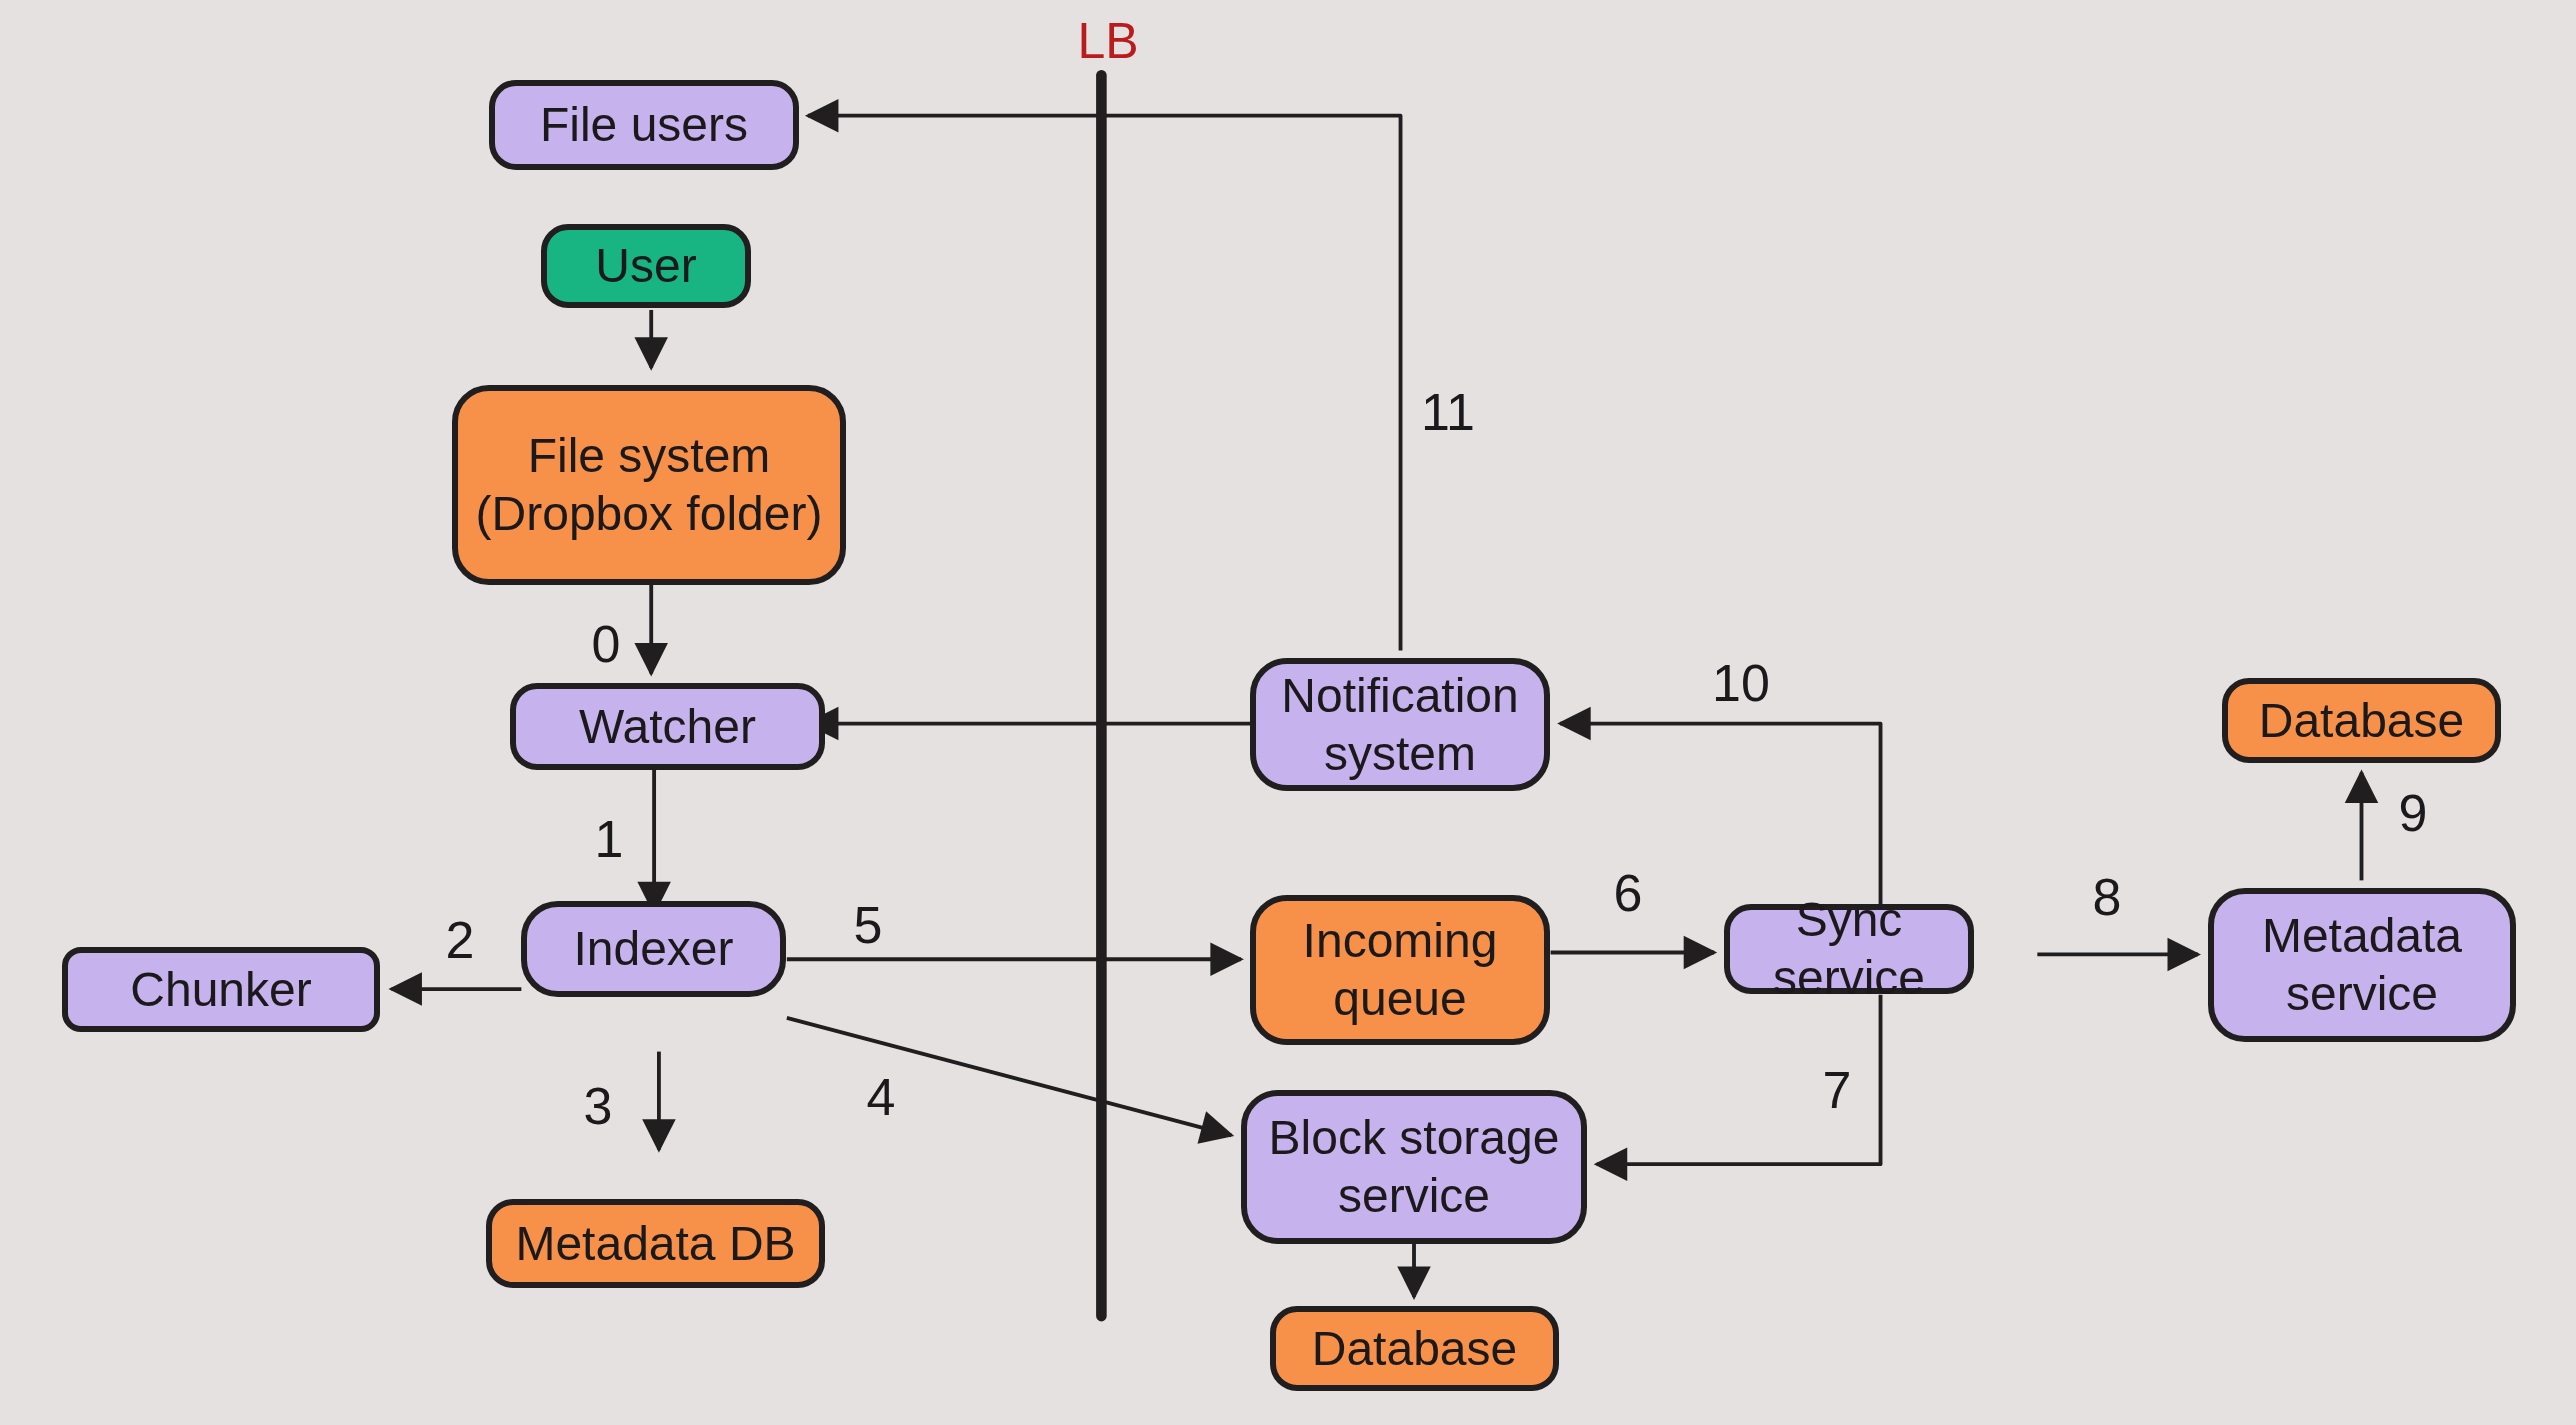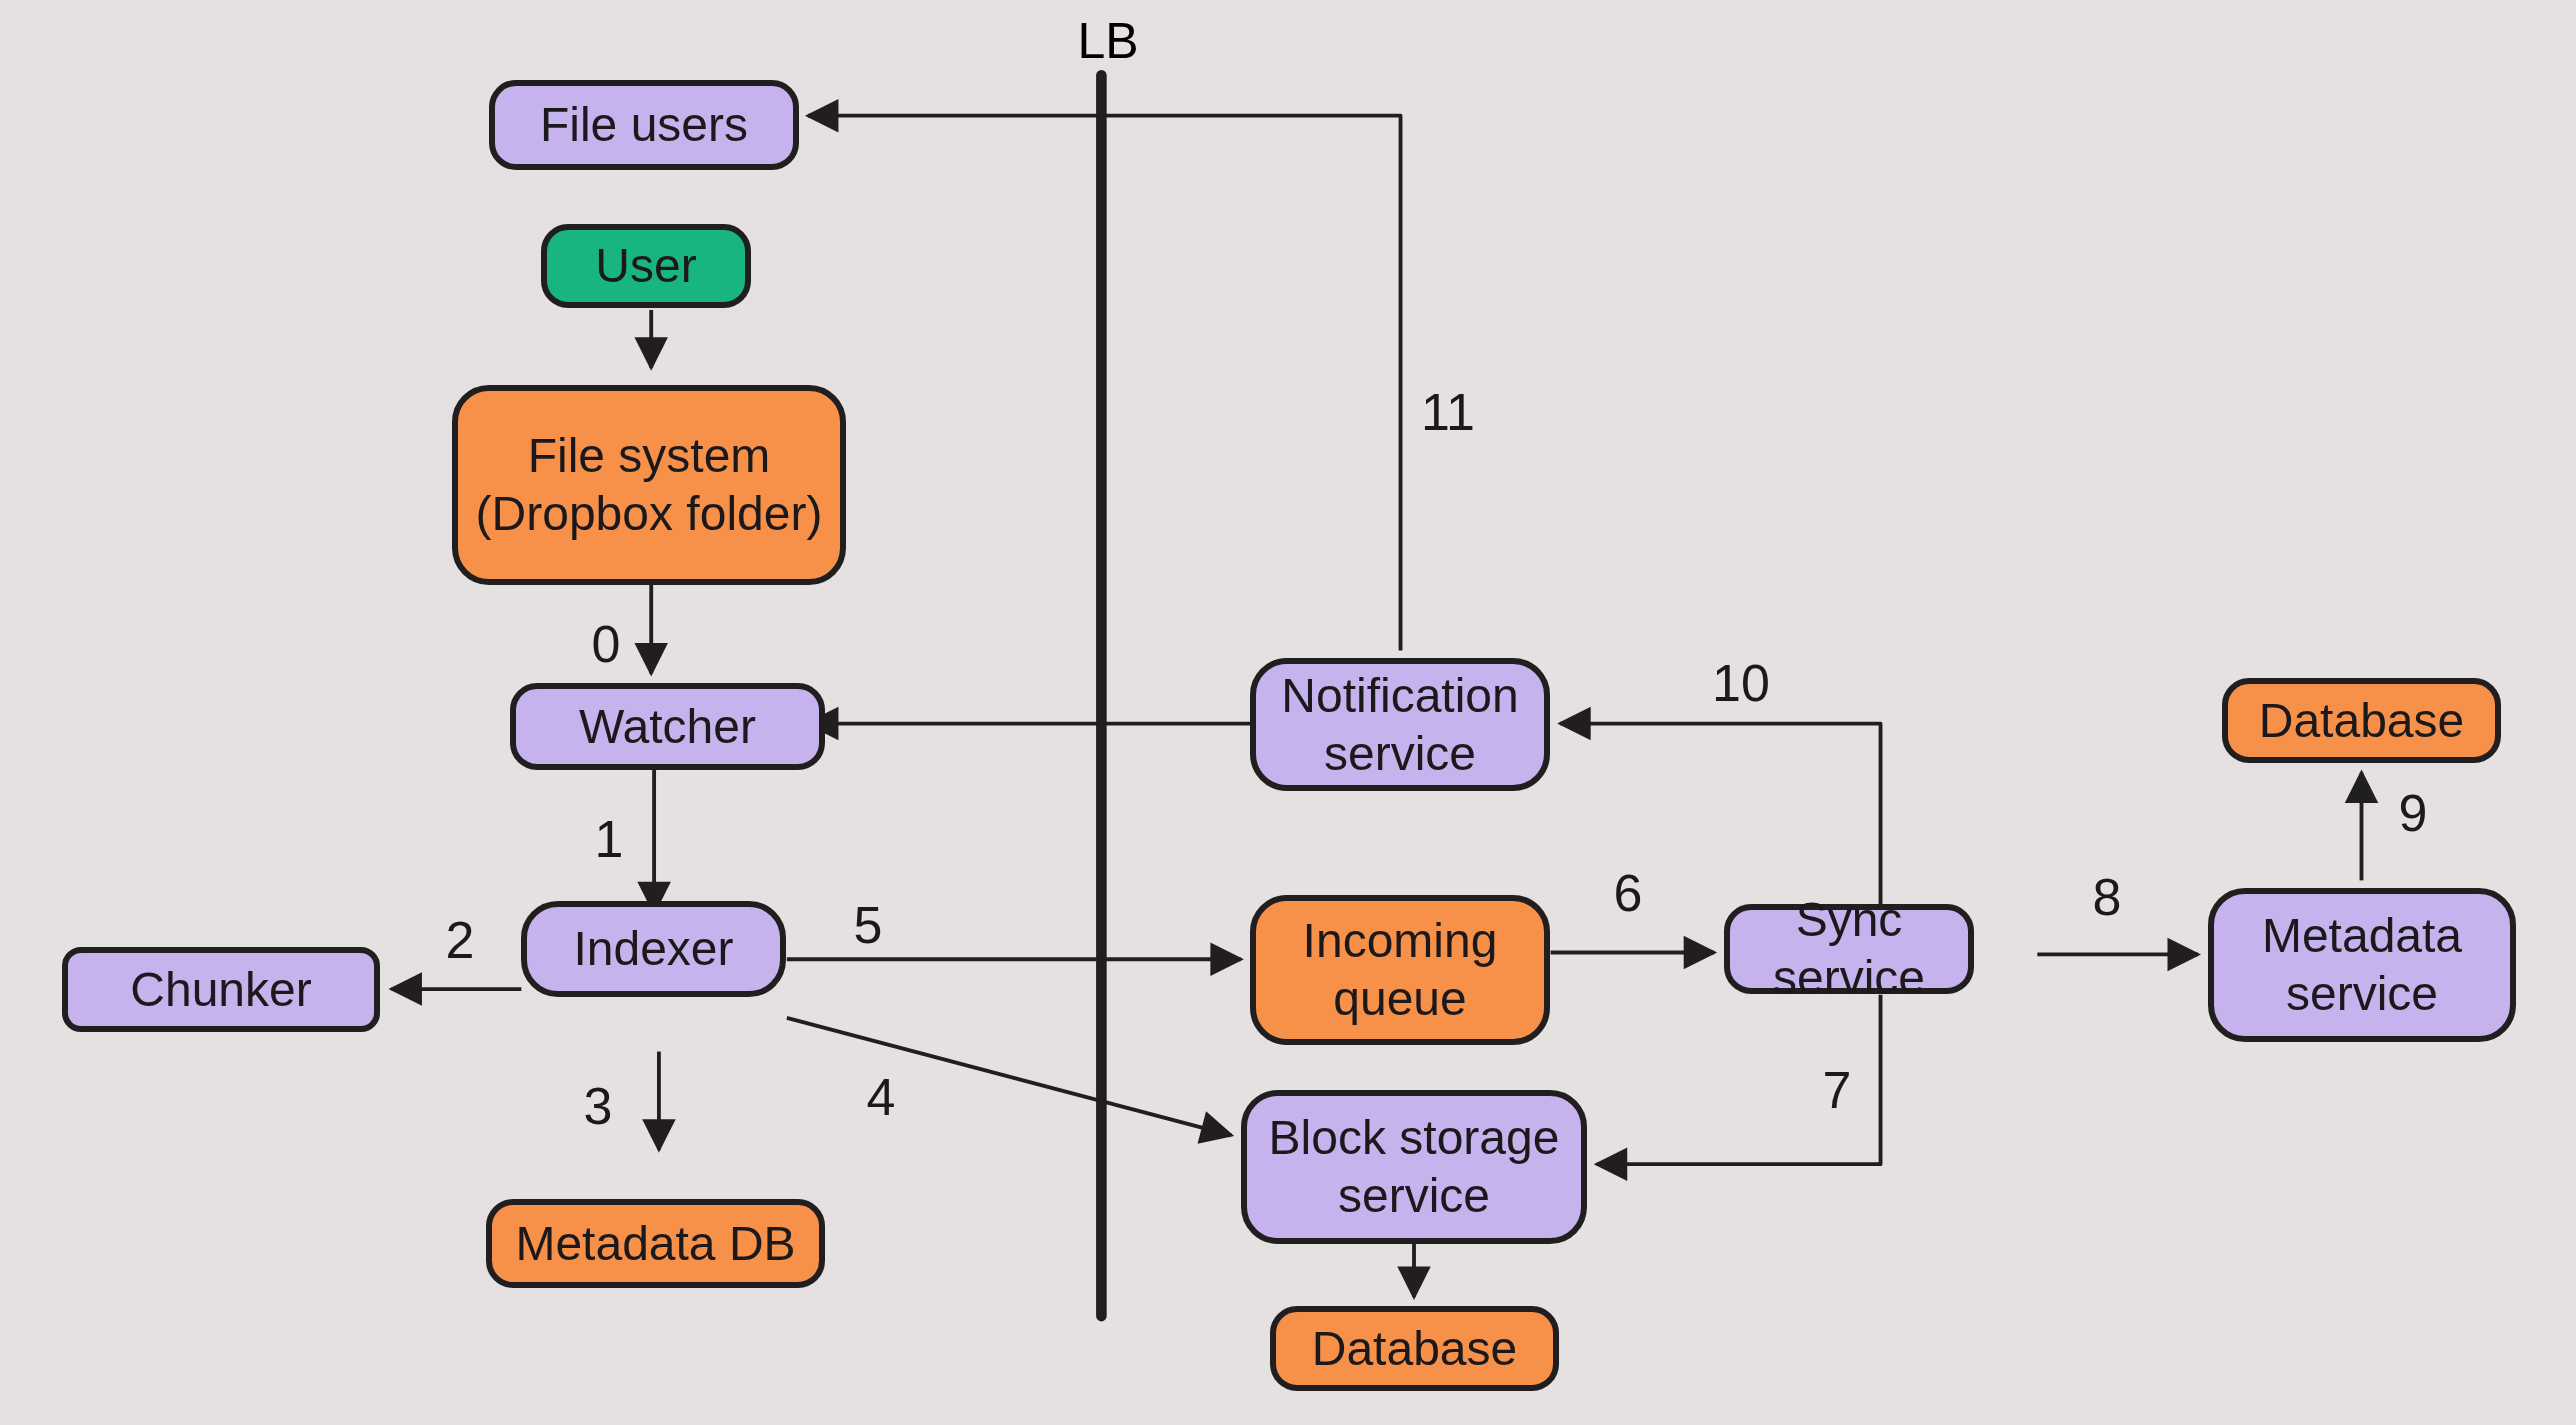--- a/index.html
+++ b/index.html
@@ -75,21 +75,21 @@
   #elbl-8  { left: 2107px; top: 897px;  }
   #elbl-9  { left: 2413px; top: 813px;  }
   #elbl-10 { left: 1741px; top: 683px;  }
   #elbl-11 { left: 1448px; top: 412px;  }
 
   .divider-label {
     position: absolute;
     left: 1108px; top: 11.5px;
     transform: translateX(-50%);
     font-size: 50px;
-    color: #000000;
+    color: #b91c1c;
   }
 </style>
 </head>
 <body>
 
 <div class="canvas">
 
   <svg class="edges-layer" width="2576" height="1426" viewBox="0 0 2678 1482" xmlns="http://www.w3.org/2000/svg">
     <defs>
       <marker id="ah" viewBox="0 0 12 12" refX="10.5" refY="6" markerWidth="38" markerHeight="38" markerUnits="userSpaceOnUse" orient="auto-start-reverse">
@@ -120,21 +120,21 @@
 
   <div class="divider-label">LB</div>
 
   <div class="node fill-purple" id="other-users">File users</div>
   <div class="node fill-green" id="user">User</div>
   <div class="node fill-orange lg" id="file-system">File system (Dropbox folder)</div>
   <div class="node fill-purple" id="watcher">Watcher</div>
   <div class="node fill-purple lg" id="indexer">Indexer</div>
   <div class="node fill-purple" id="chunker">Chunker</div>
   <div class="node fill-orange" id="metadata-db">Metadata DB</div>
-  <div class="node fill-purple lg" id="notification-service">Notification service</div>
+  <div class="node fill-purple lg" id="notification-service">Notification system</div>
   <div class="node fill-orange lg" id="incoming-queue">Incoming queue</div>
   <div class="node fill-purple" id="sync-service">Sync service</div>
   <div class="node fill-purple lg" id="block-storage-service">Block storage service</div>
   <div class="node fill-orange" id="database-bottom">Database</div>
   <div class="node fill-orange" id="database-top">Database</div>
   <div class="node fill-purple lg" id="metadata-service">Metadata service</div>
 
   <span class="edge-label" id="elbl-0">0</span>
   <span class="edge-label" id="elbl-1">1</span>
   <span class="edge-label" id="elbl-2">2</span>

